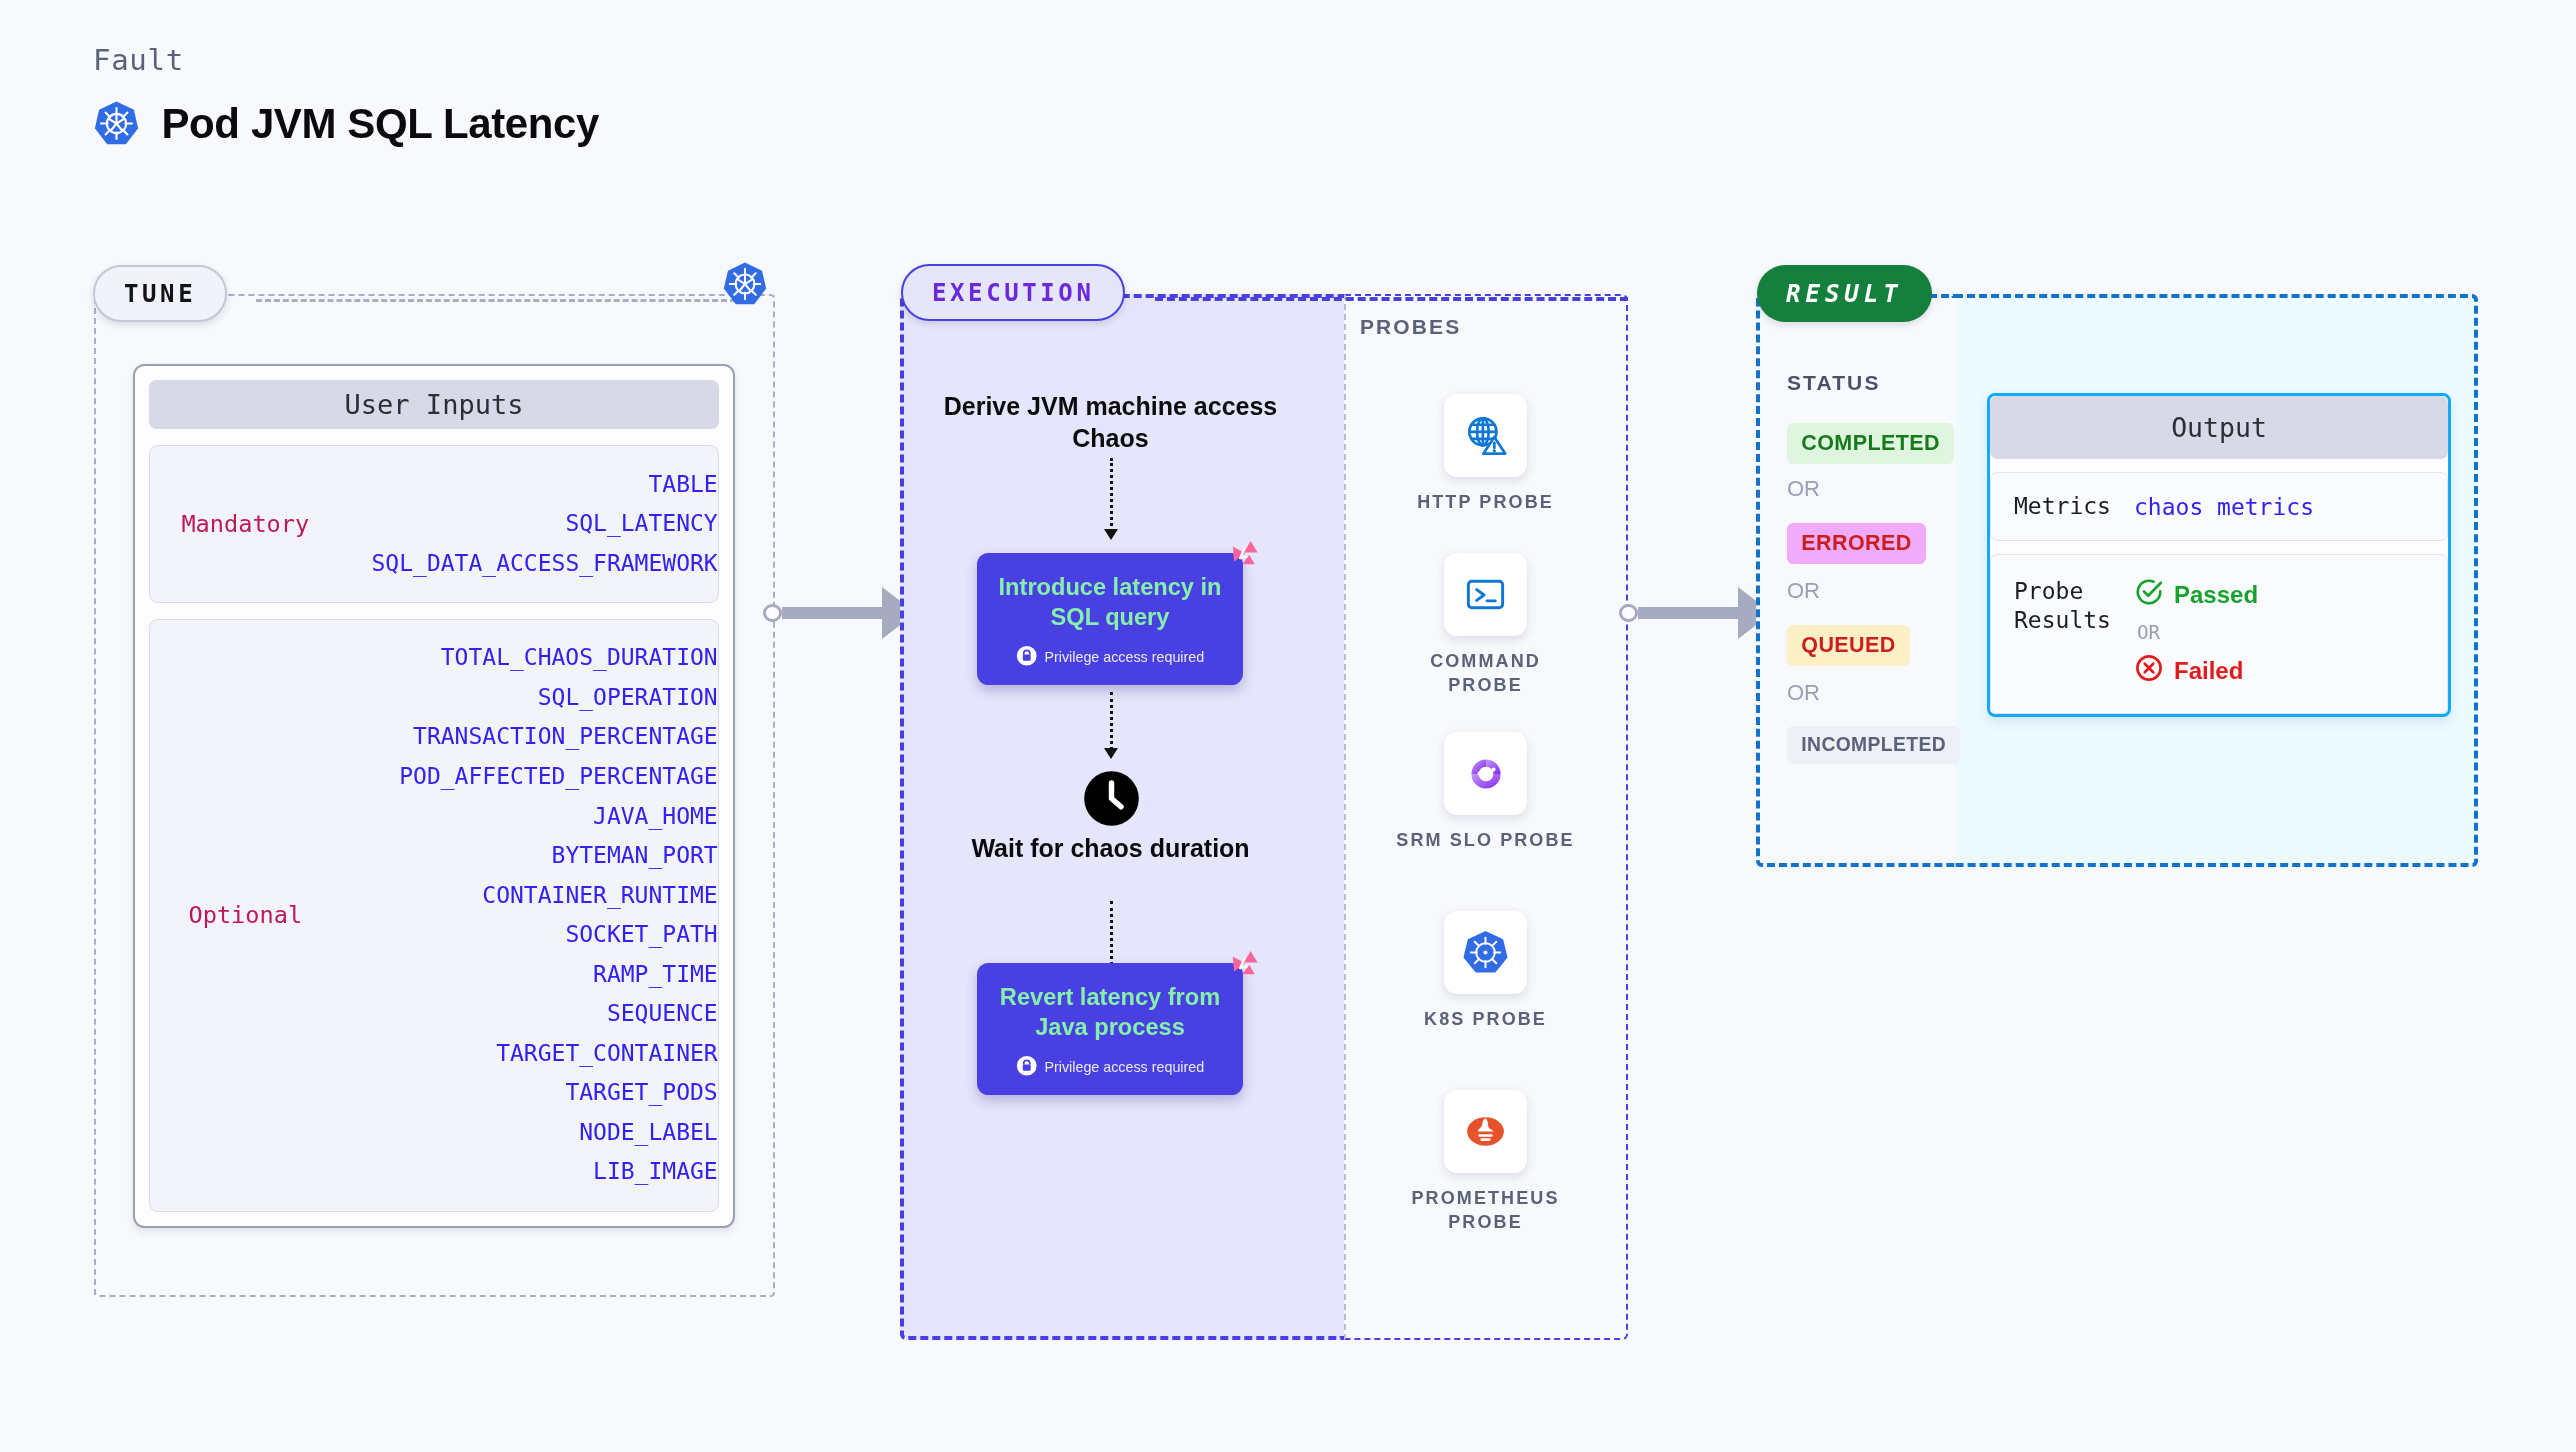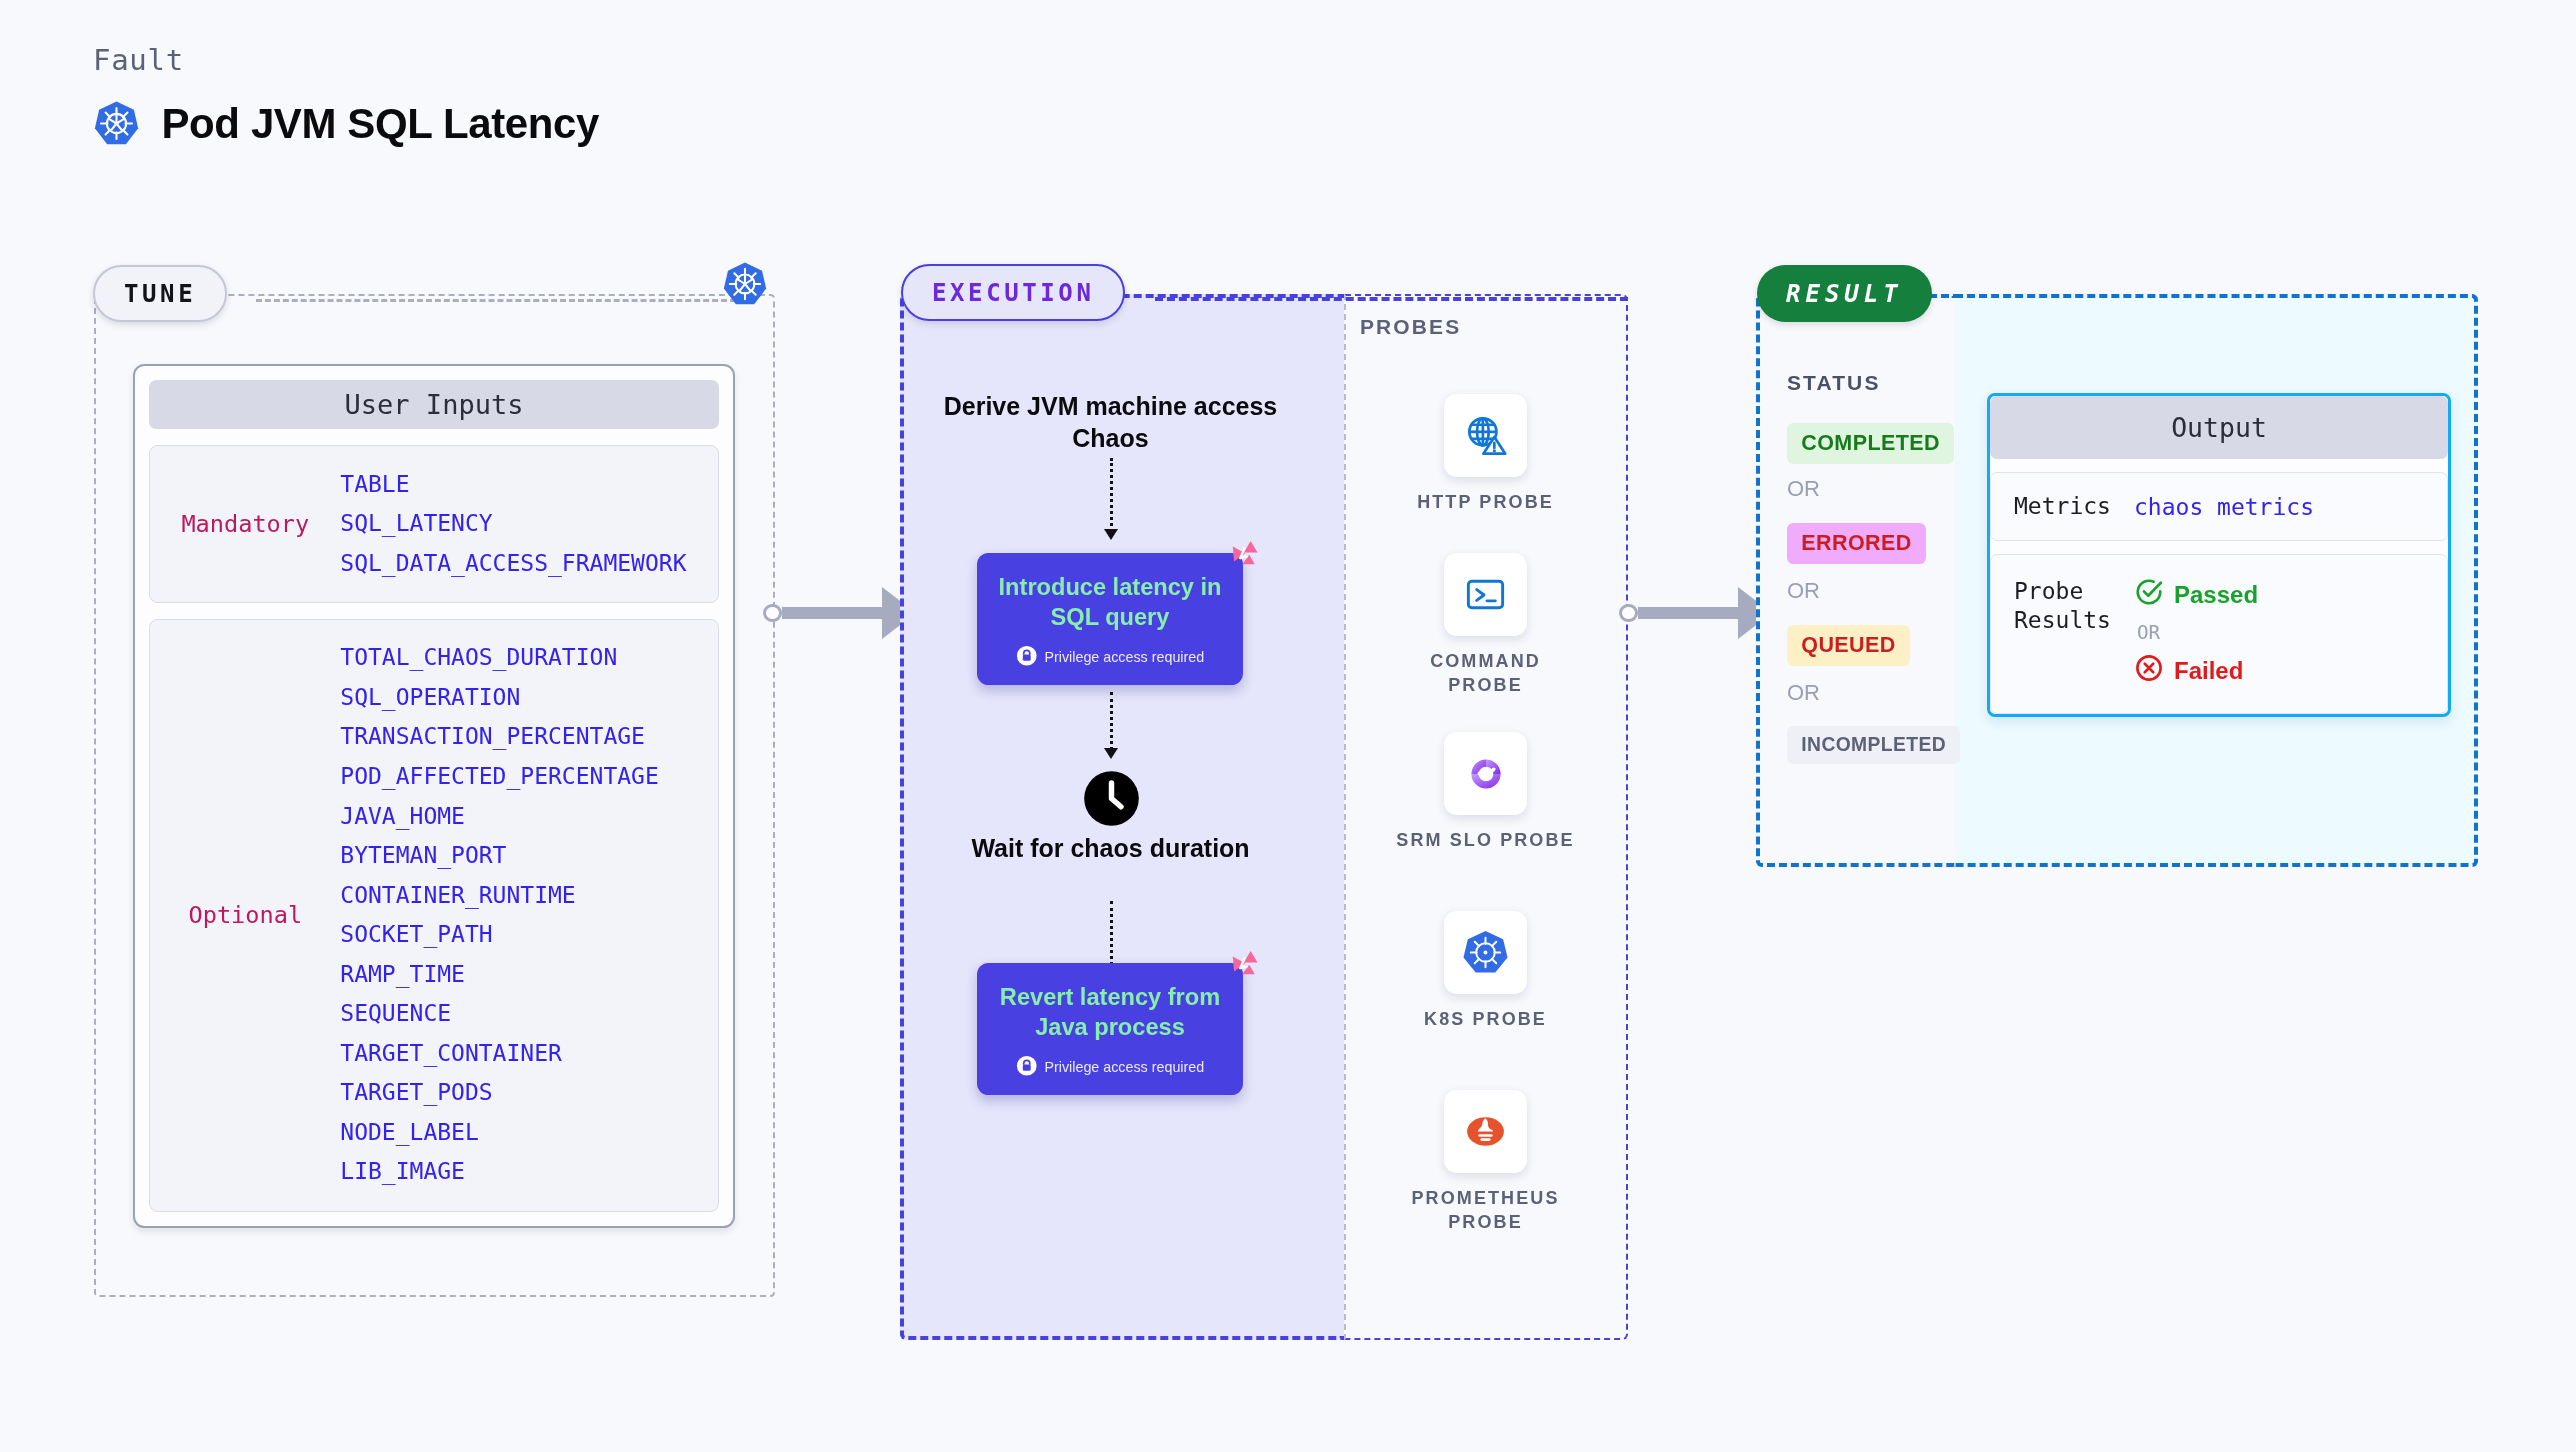--- a/index.html
+++ b/index.html
@@ -57,21 +57,21 @@
     margin-top:15.8px; background:#f3f4fa; border:1.4px solid #d9dbe6;
     border-radius:8.6px; display:flex; align-items:center; padding:18.6px 0;
   }
   .param-block .blk-label {
     width:190px; flex:none; text-align:center;
     font-family:"DejaVu Sans Mono", monospace; font-size:23.6px; color:#be185d;
   }
   .param-block .blk-list { flex:1; }
   .param-item {
     font-family:"DejaVu Sans Mono", monospace;
-    font-size:23px; color:#3322ee; line-height:1.72; white-space:nowrap;
+    font-size:23px; color:#3322ee; line-height:1.72; white-space:nowrap;text-align:right;
   }
 
   
   #execution-region {
     position:absolute; left:900px; top:294px; width:444px; height:1046px;
     border:4.3px dashed #4840e0; border-right:none; border-radius:5.7px 0 0 5.7px;
     background:#e5e5fb;
   }
   #execution-dashline-top {
     position:absolute; left:1155px; top:297px; width:473px; height:0;

